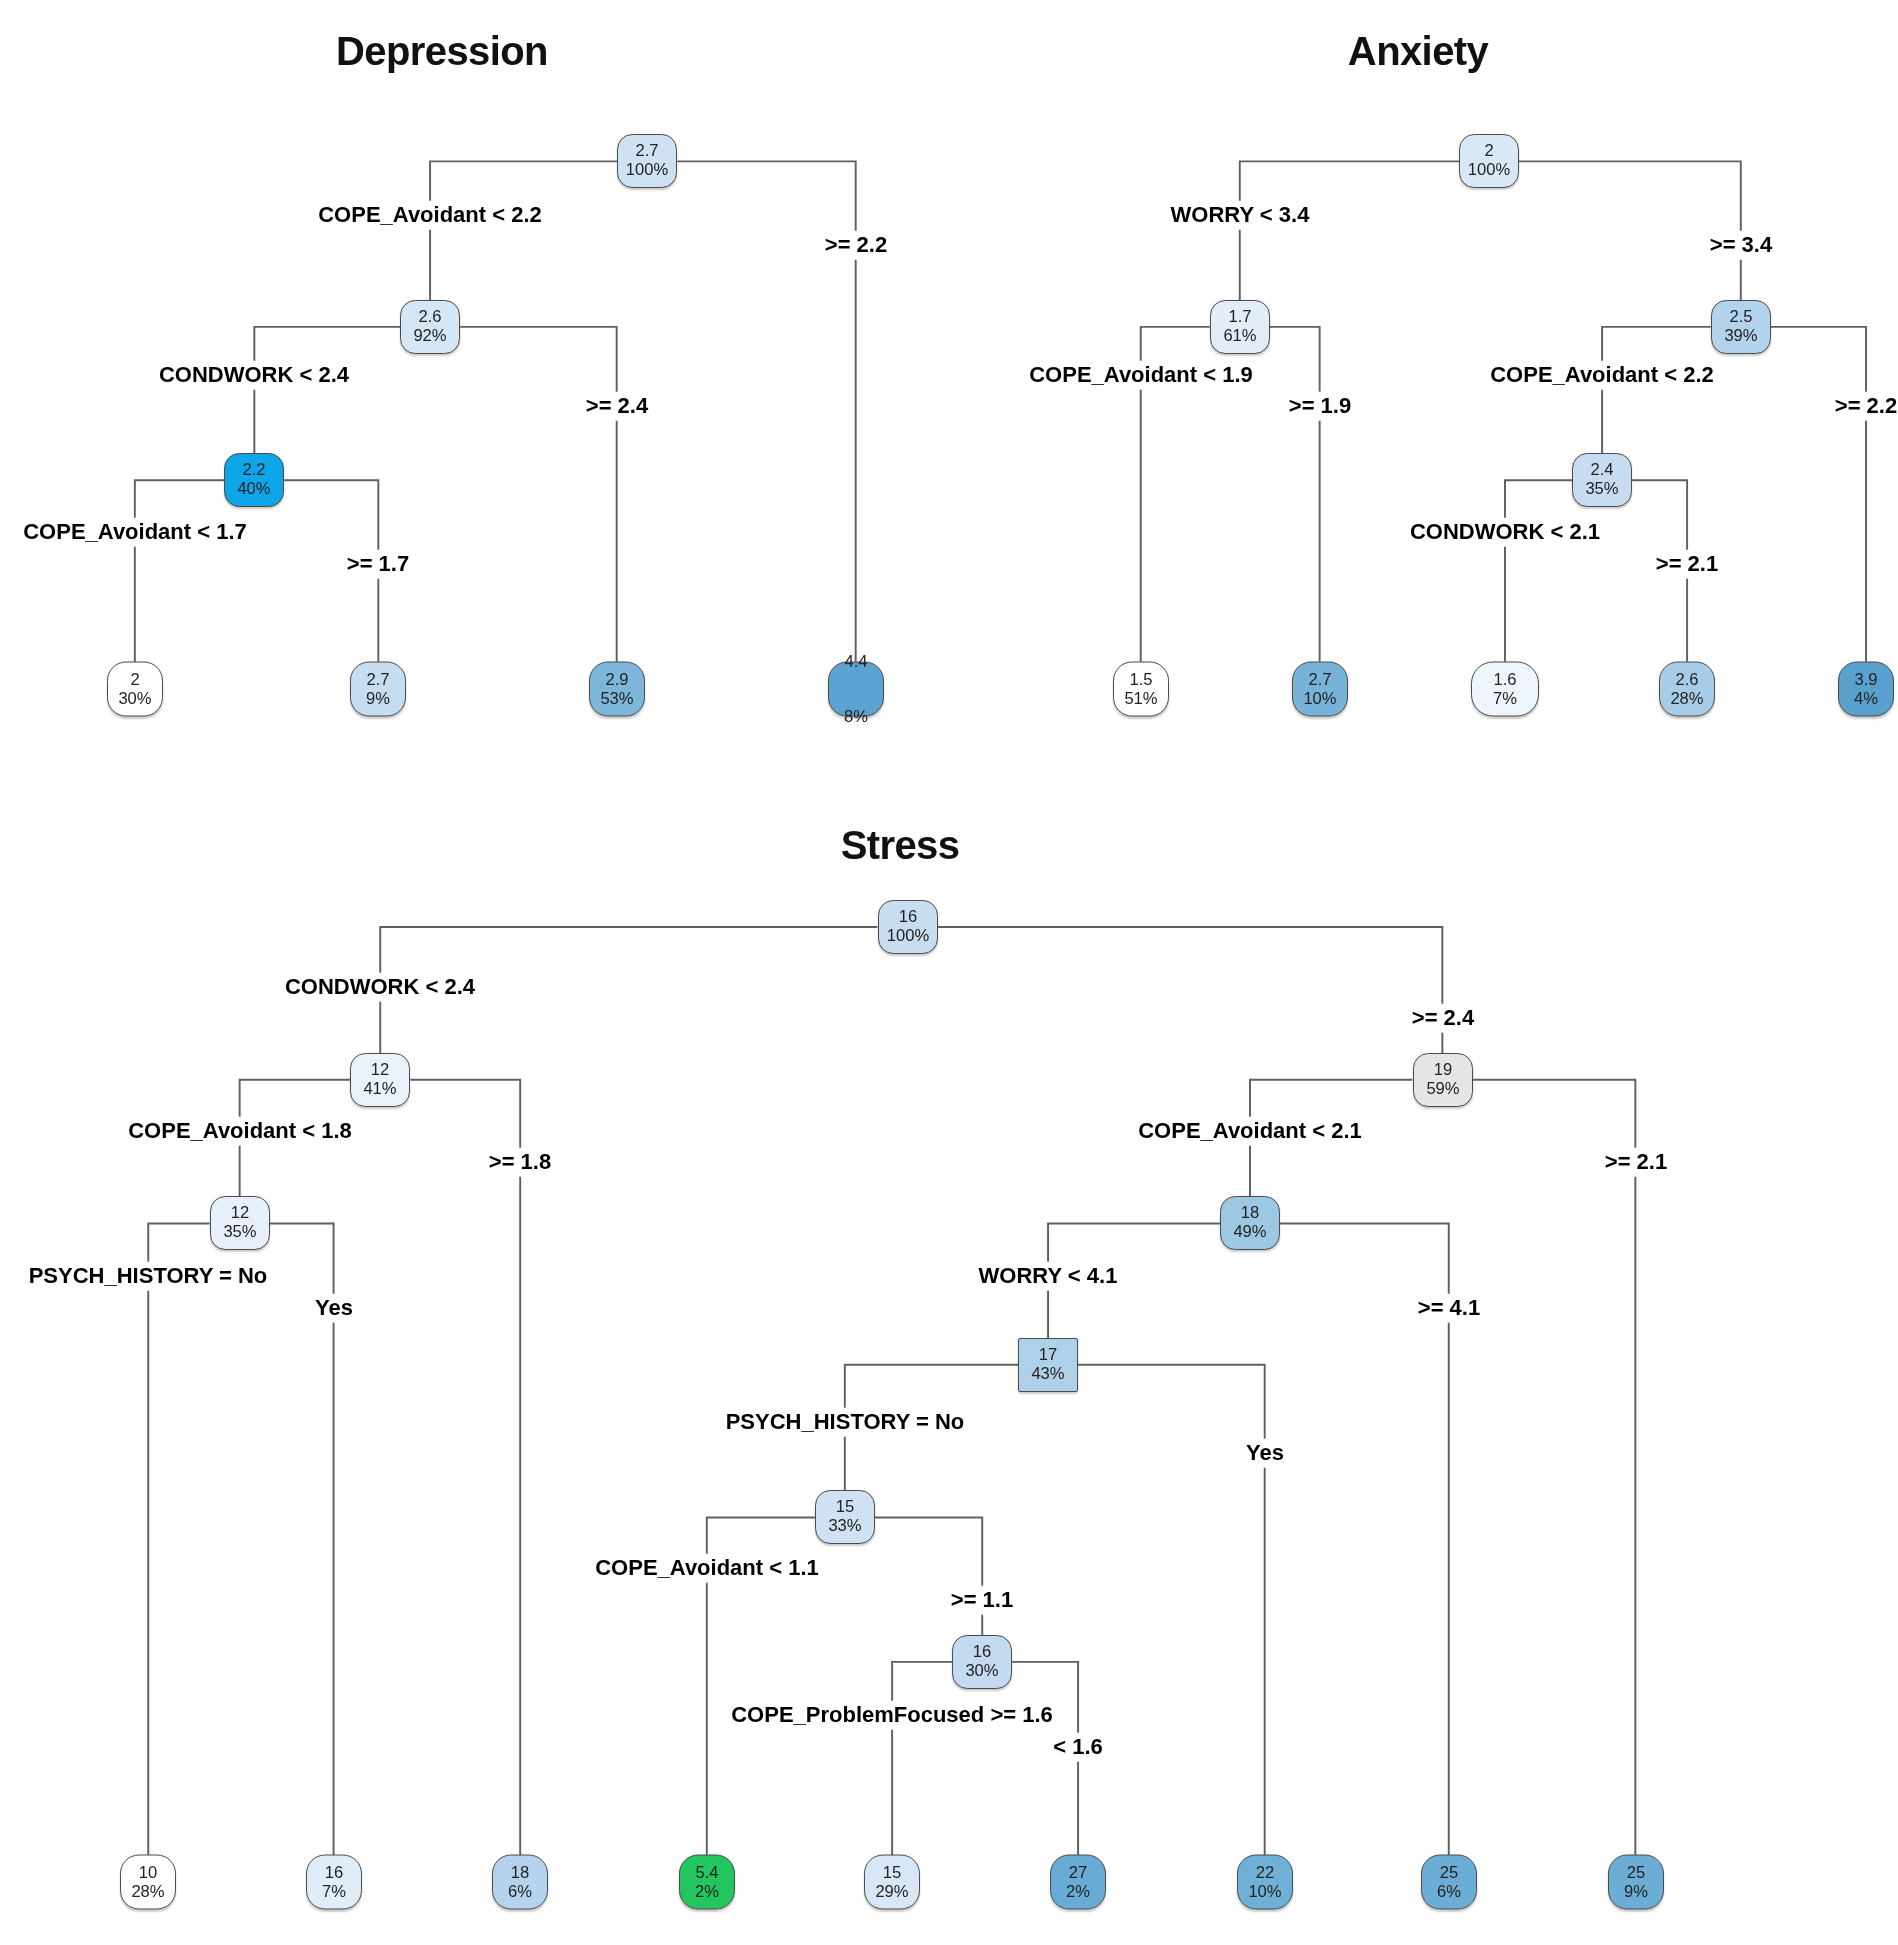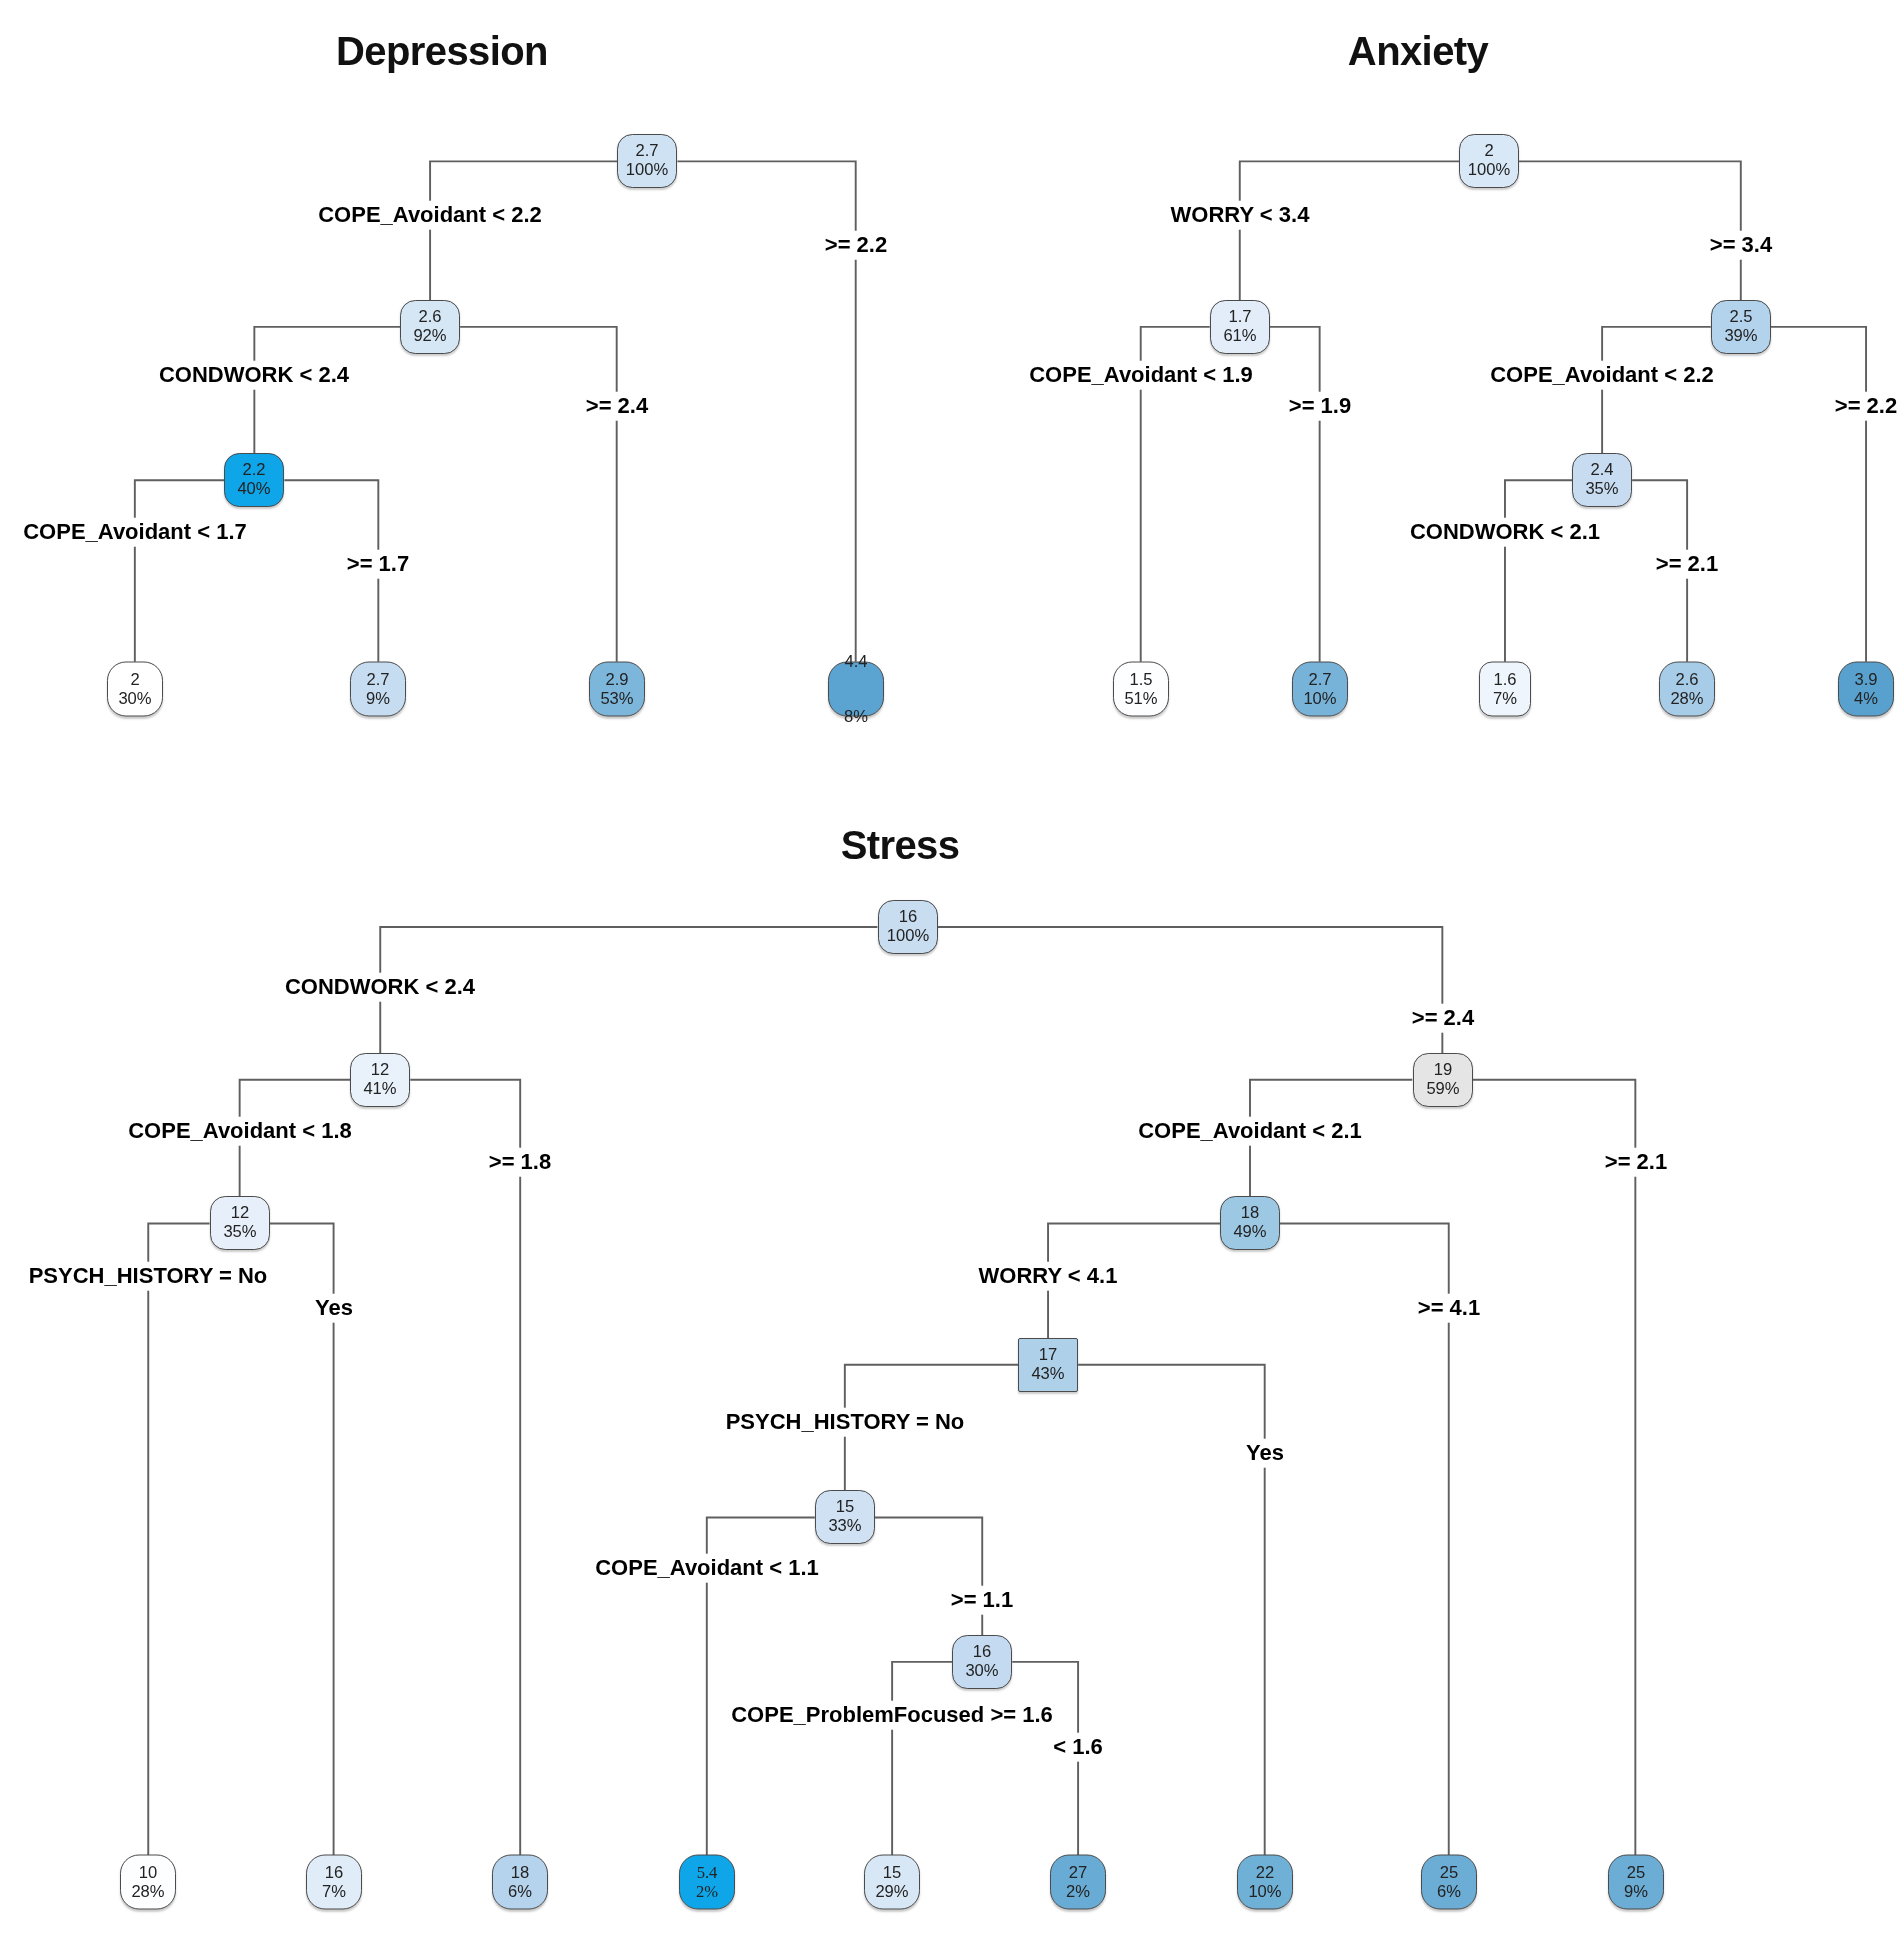--- a/index.html
+++ b/index.html
@@ -160,21 +160,21 @@
         <div class="node-pct">35%</div>
       </div>
       <div class="node leaf" style="left: 1141px; top: 689px; width: 56px; height: 55px; border-radius: 19px; border-width: 1.6px; border-color: rgb(75, 75, 75); background: rgb(253, 254, 255); color: rgb(35, 35, 35);">
         <div class="node-value">1.5</div>
         <div class="node-pct">51%</div>
       </div>
       <div class="node leaf" style="left: 1320px; top: 689px; width: 56px; height: 55px; border-radius: 19px; border-width: 1.6px; border-color: rgb(75, 75, 75); background: rgb(119, 178, 216); color: rgb(35, 35, 35);">
         <div class="node-value">2.7</div>
         <div class="node-pct">10%</div>
       </div>
-      <div class="node leaf" style="left: 1505px; top: 689px; width: 52px; height: 55px; border-radius: 13px; border-width: 1.6px; border-color: rgb(75, 75, 75); background: rgb(239, 245, 252); color: rgb(35, 35, 35);">
+      <div class="node leaf" style="left: 1505px; top: 689px; width: 68px; height: 55px; border-radius: 22px; border-width: 1.6px; border-color: rgb(75, 75, 75); background: rgb(239, 245, 252); color: rgb(35, 35, 35);">
         <div class="node-value">1.6</div>
         <div class="node-pct">7%</div>
       </div>
       <div class="node leaf" style="left: 1687px; top: 689px; width: 56px; height: 55px; border-radius: 19px; border-width: 1.6px; border-color: rgb(75, 75, 75); background: rgb(167, 204, 231); color: rgb(35, 35, 35);">
         <div class="node-value">2.6</div>
         <div class="node-pct">28%</div>
       </div>
       <div class="node leaf" style="left: 1866px; top: 689px; width: 56px; height: 55px; border-radius: 19px; border-width: 1.6px; border-color: rgb(75, 75, 75); background: rgb(88, 161, 207); color: rgb(35, 35, 35);">
         <div class="node-value">3.9</div>
         <div class="node-pct">4%</div>
@@ -233,21 +233,21 @@
         <div class="node-pct">28%</div>
       </div>
       <div class="node leaf" style="left: 334px; top: 1882px; width: 56px; height: 55px; border-radius: 19px; border-width: 1.6px; border-color: rgb(75, 75, 75); background: rgb(224, 236, 248); color: rgb(35, 35, 35);">
         <div class="node-value">16</div>
         <div class="node-pct">7%</div>
       </div>
       <div class="node leaf" style="left: 520px; top: 1882px; width: 56px; height: 55px; border-radius: 19px; border-width: 1.6px; border-color: rgb(75, 75, 75); background: rgb(181, 211, 236); color: rgb(35, 35, 35);">
         <div class="node-value">18</div>
         <div class="node-pct">6%</div>
       </div>
-      <div class="node leaf" style="left: 707px; top: 1882px; width: 56px; height: 55px; border-radius: 19px; border-width: 1.6px; border-color: rgb(75, 75, 75); background: #0ea5e9; color: rgb(35, 35, 35); font-family: Liberation Serif, serif;">
+      <div class="node leaf" style="left: 707px; top: 1882px; width: 56px; height: 55px; border-radius: 19px; border-width: 1.6px; border-color: rgb(75, 75, 75); background: #22c55e; color: rgb(35, 35, 35);">
         <div class="node-value">5.4</div>
         <div class="node-pct">2%</div>
       </div>
       <div class="node leaf" style="left: 892px; top: 1882px; width: 56px; height: 55px; border-radius: 19px; border-width: 1.6px; border-color: rgb(75, 75, 75); background: rgb(216, 231, 245); color: rgb(35, 35, 35);">
         <div class="node-value">15</div>
         <div class="node-pct">29%</div>
       </div>
       <div class="node leaf" style="left: 1078px; top: 1882px; width: 56px; height: 55px; border-radius: 19px; border-width: 1.6px; border-color: rgb(75, 75, 75); background: rgb(104, 171, 212); color: rgb(35, 35, 35);">
         <div class="node-value">27</div>
         <div class="node-pct">2%</div>

